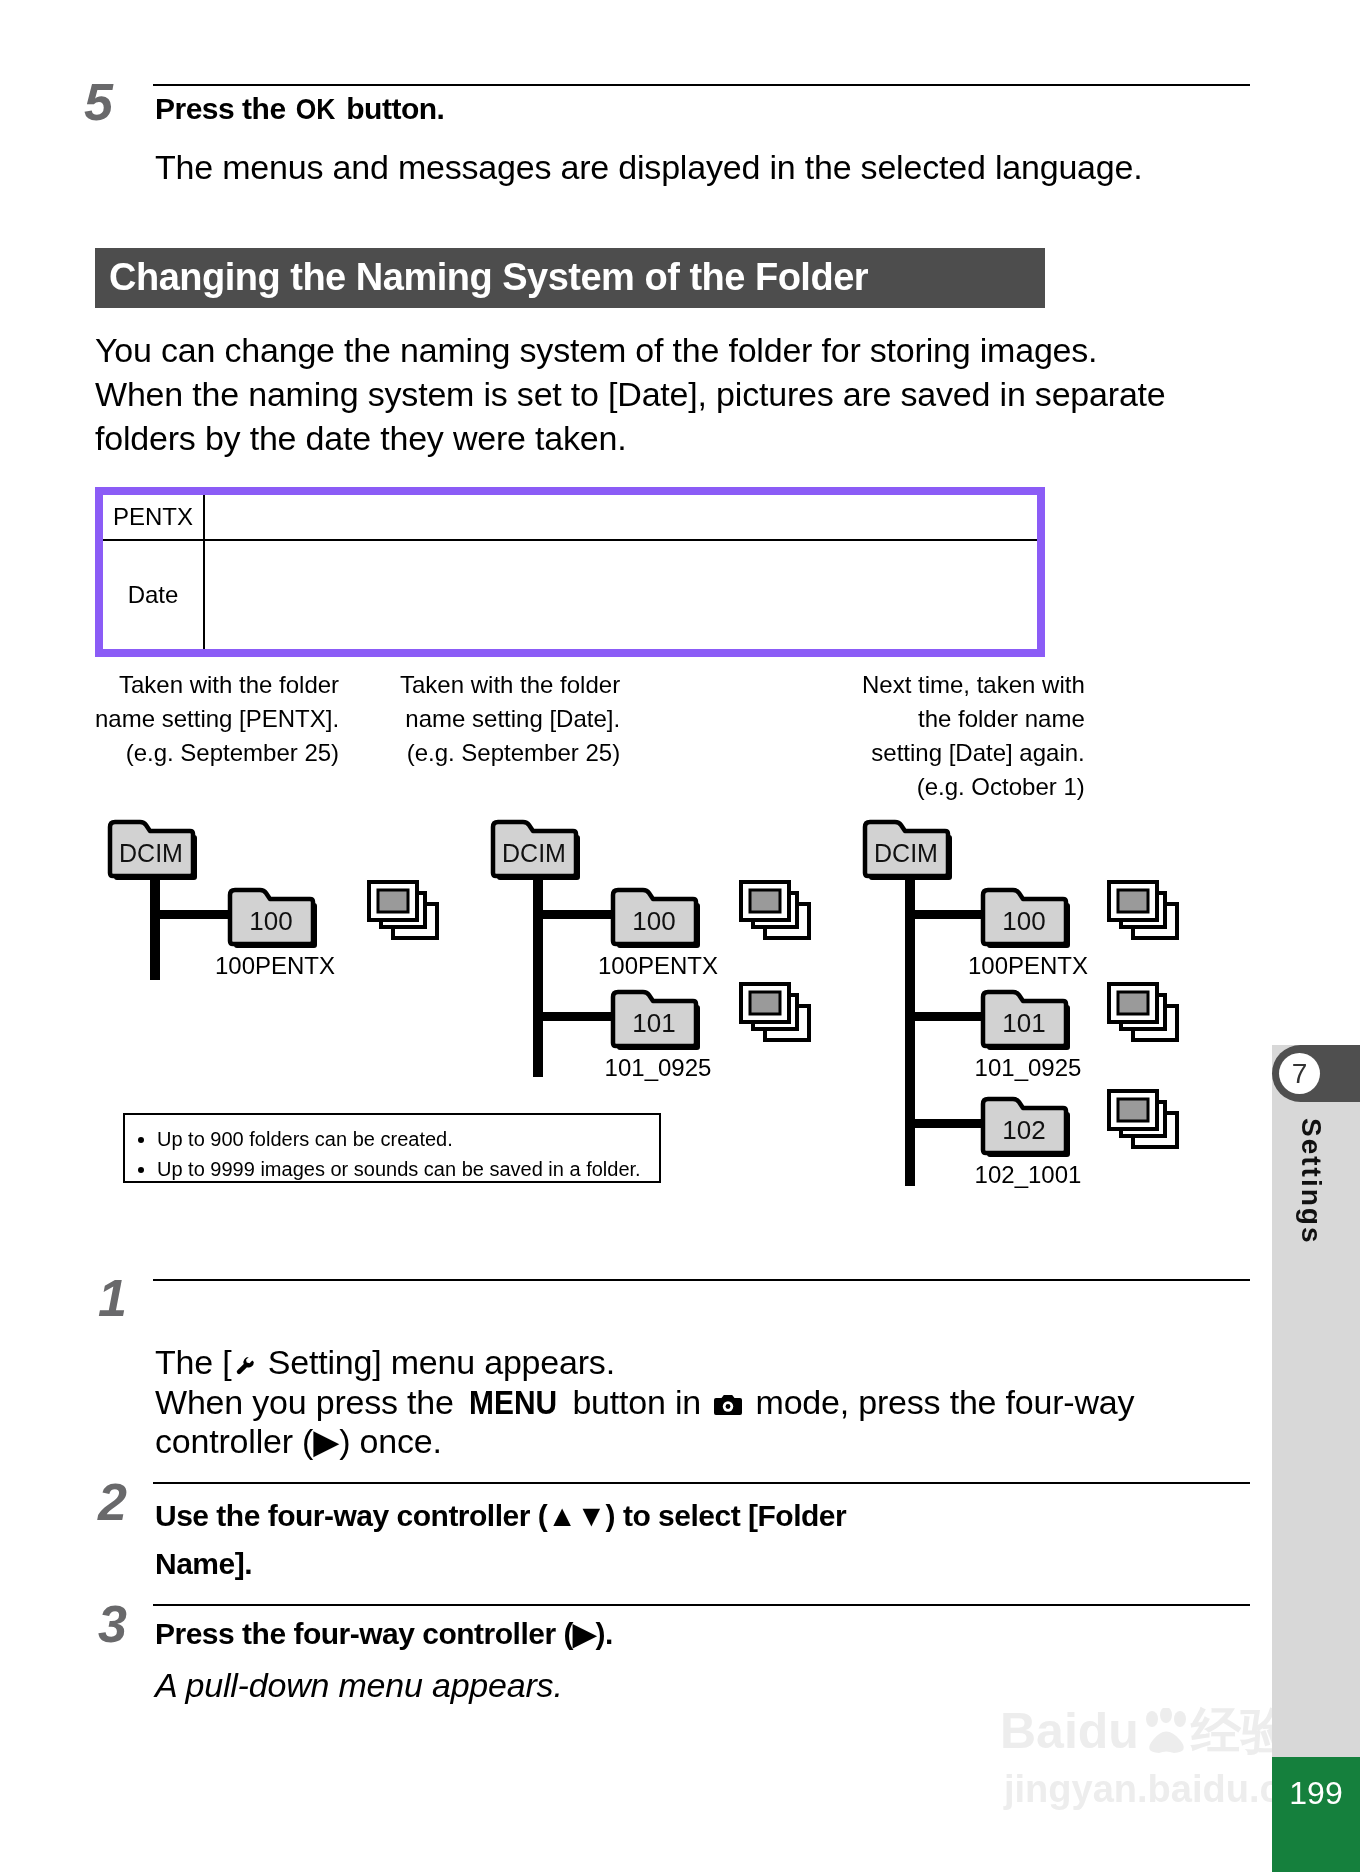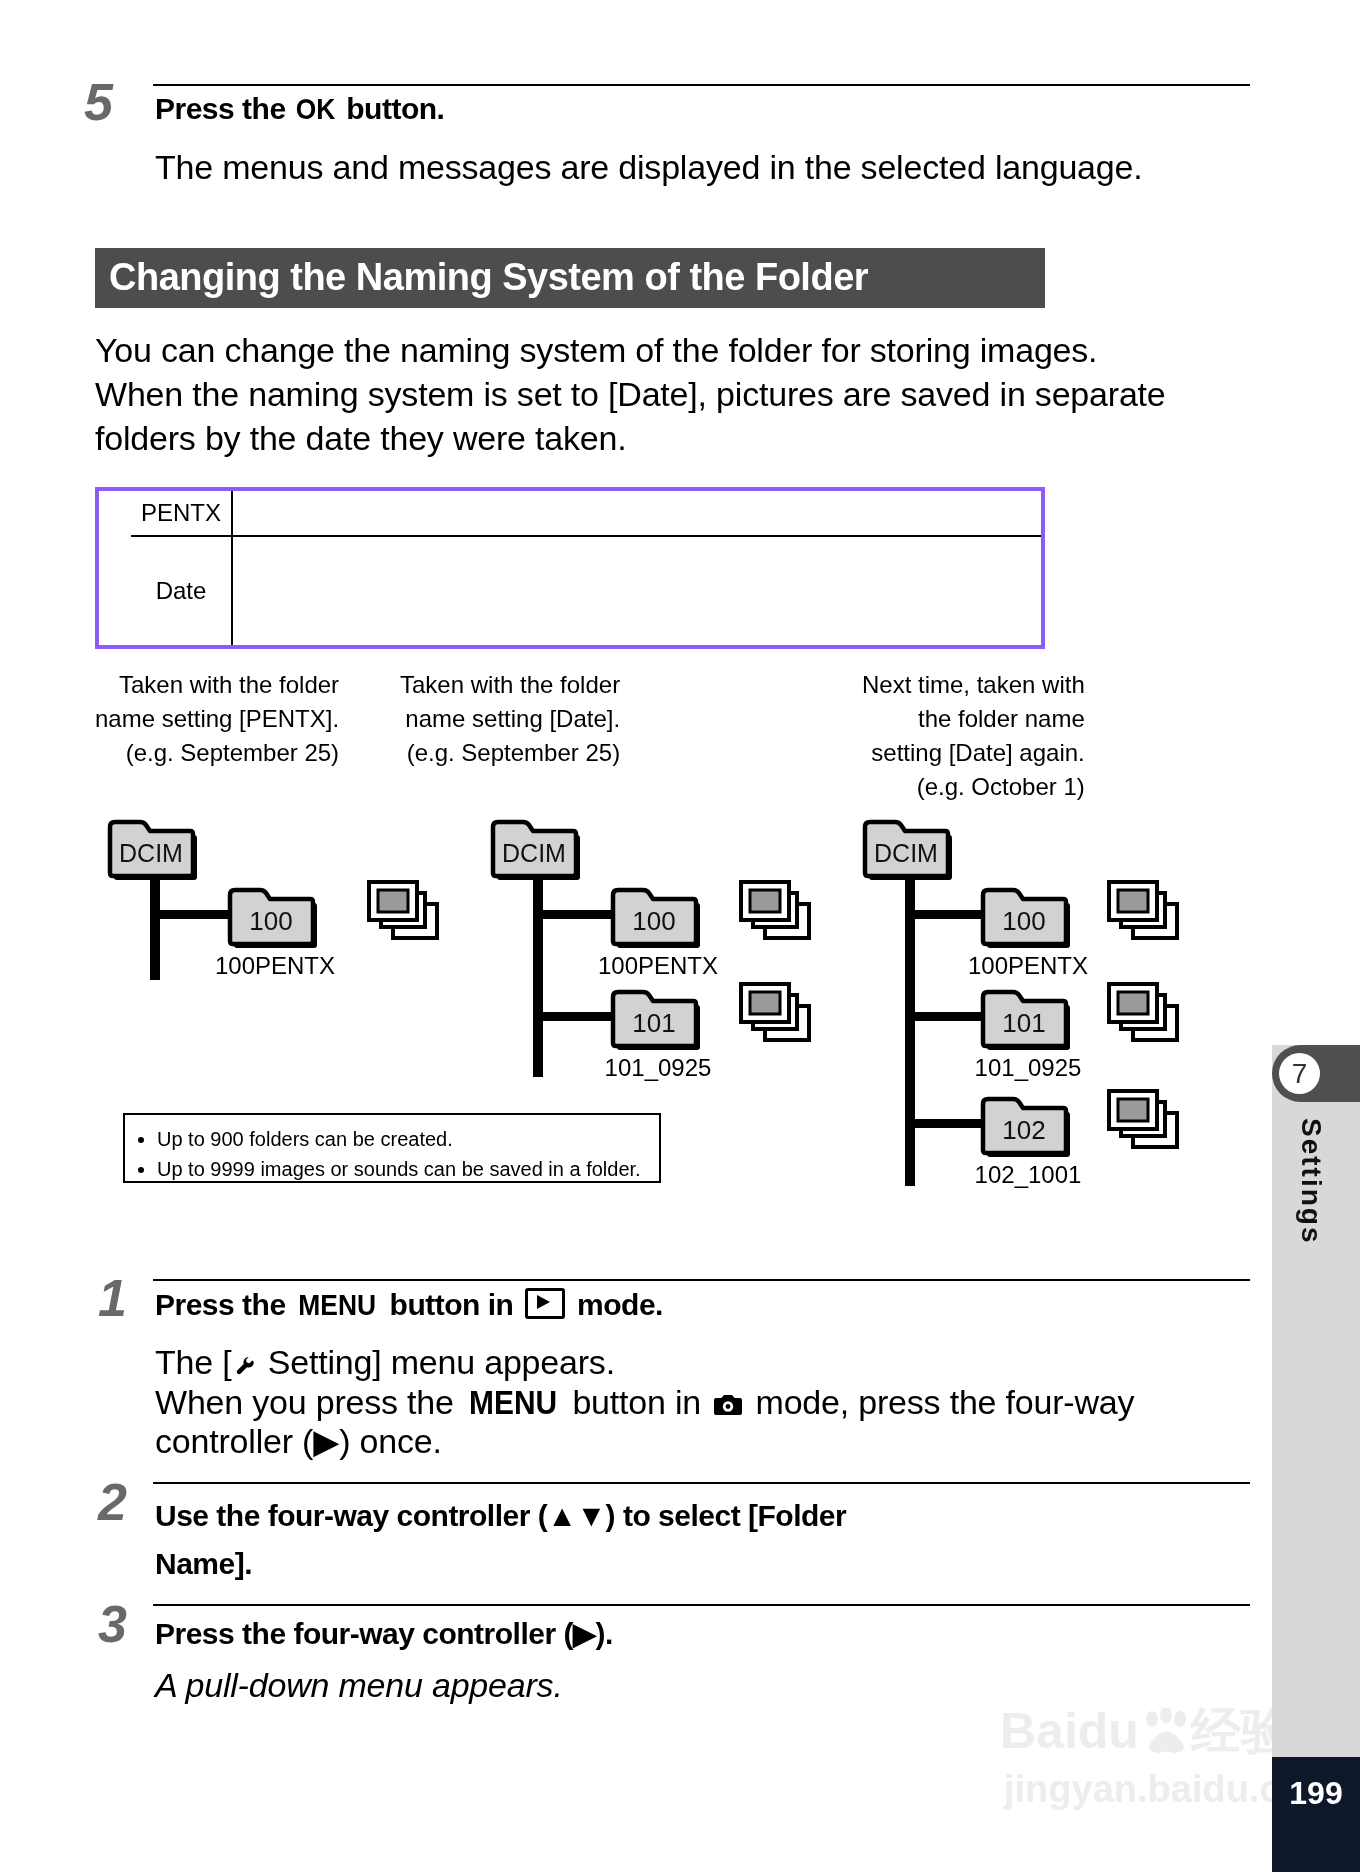--- a/index.html
+++ b/index.html
@@ -7,21 +7,21 @@
         font-family:"Liberation Sans",sans-serif;color:#000;}
   .rule{position:absolute;height:2px;background:#000;}
   .stepnum{position:absolute;font-size:52px;font-weight:bold;font-style:italic;color:#69696b;line-height:52px;}
   .h-step{position:absolute;font-size:30px;font-weight:bold;letter-spacing:-0.5px;white-space:nowrap;}
   .h-step.wrap{white-space:pre-line;line-height:48px;width:920px;}
   .body-text{position:absolute;font-size:34px;letter-spacing:-0.2px;white-space:nowrap;}
   .ml{white-space:pre-line;}
   .btn-label{font-weight:bold;display:inline-block;transform:scaleX(.88);letter-spacing:0;}
   .section-bar{position:absolute;background:#4d4d4d;color:#fff;font-size:38px;font-weight:bold;
                line-height:58px;padding-left:14px;letter-spacing:-0.5px;box-sizing:border-box;}
-  .tbl{position:absolute;border:4px solid #8b5cf6;box-sizing:border-box;padding-left:32px;}
+  .tbl{position:absolute;border:8px solid #8b5cf6;box-sizing:border-box;}
   .trow{display:flex;box-sizing:border-box;}
   .tname{width:100px;border-right:2px solid #000;display:flex;align-items:center;justify-content:center;
          font-size:24px;flex:none;}
   .tdesc{flex:1;padding:5px 10px;font-size:24px;line-height:32px;white-space:pre-wrap;}
   .caption{position:absolute;font-size:24px;line-height:34px;white-space:pre-line;text-align:right;}
   .vline{position:absolute;width:10px;background:#000;}
   .hline{position:absolute;height:9px;background:#000;}
   .folder{position:absolute;width:96px;height:70px;}
   .folder .fnum{position:absolute;left:0;top:16px;width:92px;height:44px;display:flex;
                 align-items:center;justify-content:center;font-size:26px;color:#111;}
@@ -35,21 +35,21 @@
   .mode-tri{position:absolute;left:9px;top:4px;width:0;height:0;border-left:13px solid #000;
             border-top:7px solid transparent;border-bottom:7px solid transparent;}
   .inline-icon{vertical-align:-3px;margin:0 3px;}
   .strip{position:absolute;background:#d8d8d8;}
   .tab7{position:absolute;background:#4f4f4f;border-radius:29px 0 0 29px;}
   .tab7 .circle{position:absolute;left:7px;top:8px;width:41px;height:41px;border-radius:50%;
                 background:#fff;display:flex;align-items:center;justify-content:center;
                 font-size:28px;color:#333;}
   .side-label{position:absolute;writing-mode:vertical-rl;font-weight:bold;font-size:28px;
               letter-spacing:2px;color:#111;}
-  .pagebox{position:absolute;background:#0f172a;color:#fff;font-size:32px;font-weight:bold;
+  .pagebox{position:absolute;background:#15803d;color:#fff;font-size:32px;font-weight:normal;
            display:flex;justify-content:center;padding-top:18px;box-sizing:border-box;text-align:center;}
   .wm1{position:absolute;font-size:50px;font-weight:bold;color:#ededed;white-space:nowrap;}
   .wm2{position:absolute;font-size:38px;font-weight:bold;color:#ededed;white-space:nowrap;}
   svg{display:block;}
   .folder svg,.stack svg{position:absolute;left:0;top:0;}
 </style>
 </head>
 <body>
 
 <div class="page">
@@ -227,23 +227,20 @@
 
   <div class="notebox" style="left:123px;top:1113px;width:538px;height:70px;">
     <ul>
       <li>Up to 900 folders can be created.</li>
       <li>Up to 9999 images or sounds can be saved in a folder.</li>
     </ul>
   </div>
 
   <div class="stepnum" style="left:98px;top:1272px;">1</div>
   <div class="rule" style="left:153px;top:1279px;width:1097px;"></div>
-  <div class="h-step" style="left:155px;top:1288px;">
-    <span>Press the </span><span class="btn-label">MENU</span><span> button in </span><span class="mode-box"><span class="mode-tri"></span></span><span> mode.</span>
-  </div>
   <div class="body-text" style="left:155px;top:1343px;">
     <span>The [</span><svg class="inline-icon" width="21" height="21" viewBox="0 0 22 22" style="display:inline-block;">
         <path d="M20.8 6.5 a5.5 5.5 0 0 1-7.2 5.2 L7 18.3 a2.4 2.4 0 1 1-3.4-3.4 l6.6-6.6 A5.5 5.5 0 0 1 15.4 1 L12.6 3.8 l0.7 3 3 0.7 2.8-2.8 a5.5 5.5 0 0 1 1.7 1.8 z" fill="#000"></path>
       </svg><span> Setting] menu appears.</span>
   </div>
   <div class="body-text" style="left:155px;top:1383px;">
     <span>When you press the </span><span class="btn-label">MENU</span><span> button in </span><svg class="inline-icon" width="30" height="23" viewBox="0 0 30 23" style="display:inline-block;">
         <path d="M1 6 a2 2 0 0 1 2-2 h5.5 l2.3-3 h8.4 l2.3 3 H27 a2 2 0 0 1 2 2 v13 a2 2 0 0 1-2 2 H3 a2 2 0 0 1-2-2 Z" fill="#000"></path>
         <circle cx="15" cy="12.5" r="5.2" fill="#fff"></circle>
         <circle cx="15" cy="12.5" r="2.4" fill="#000"></circle>

